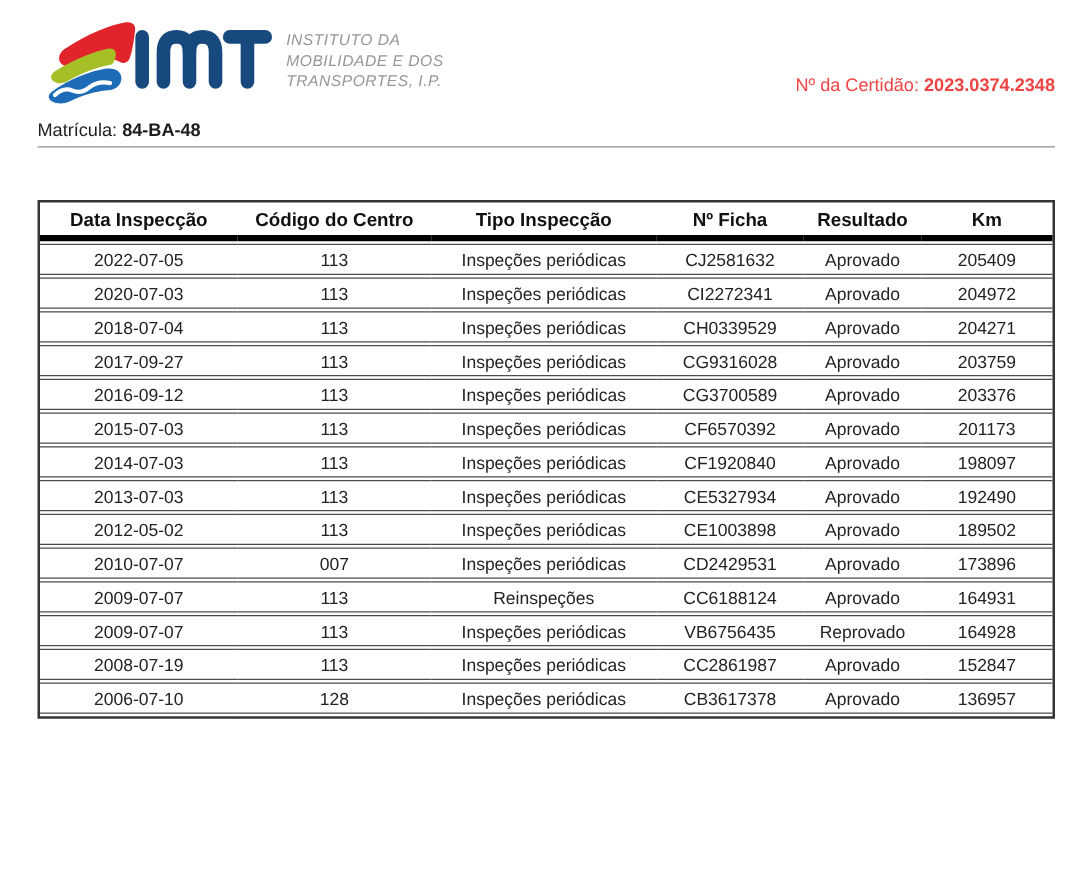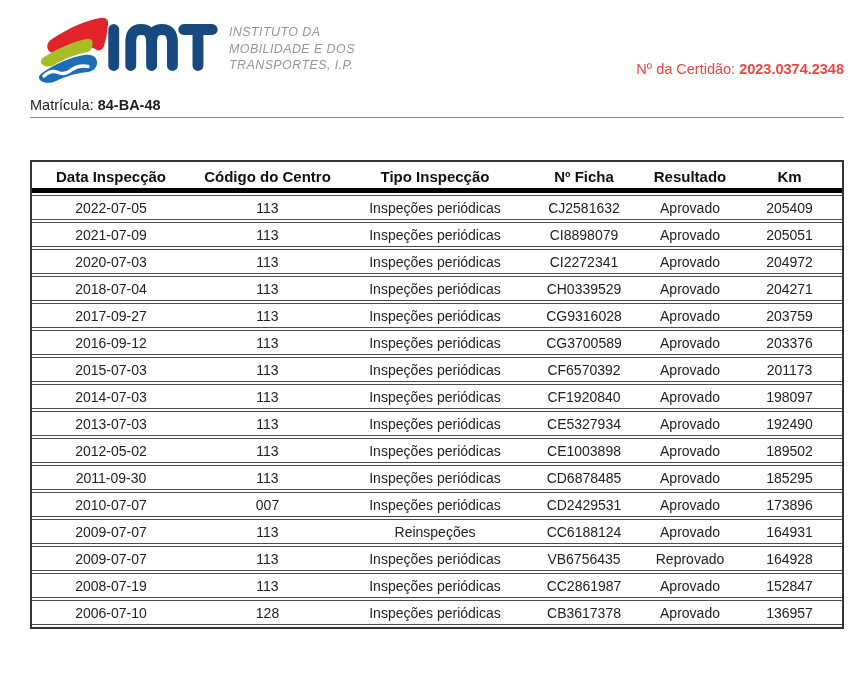--- a/index.html
+++ b/index.html
@@ -108,28 +108,20 @@
     <tbody>
         <tr>
           <td>2022-07-05</td>
           <td>113</td>
           <td>Inspeções periódicas</td>
           <td>CJ2581632</td>
           <td>Aprovado</td>
           <td>205409</td>
         </tr>
         <tr>
-          <td>2021-07-09</td>
-          <td>113</td>
-          <td>Inspeções periódicas</td>
-          <td>CI8898079</td>
-          <td>Aprovado</td>
-          <td>205051</td>
-        </tr>
-        <tr>
           <td>2020-07-03</td>
           <td>113</td>
           <td>Inspeções periódicas</td>
           <td>CI2272341</td>
           <td>Aprovado</td>
           <td>204972</td>
         </tr>
         <tr>
           <td>2018-07-04</td>
           <td>113</td>
@@ -178,28 +170,20 @@
           <td>Aprovado</td>
           <td>192490</td>
         </tr>
         <tr>
           <td>2012-05-02</td>
           <td>113</td>
           <td>Inspeções periódicas</td>
           <td>CE1003898</td>
           <td>Aprovado</td>
           <td>189502</td>
-        </tr>
-        <tr>
-          <td>2011-09-30</td>
-          <td>113</td>
-          <td>Inspeções periódicas</td>
-          <td>CD6878485</td>
-          <td>Aprovado</td>
-          <td>185295</td>
         </tr>
         <tr>
           <td>2010-07-07</td>
           <td>007</td>
           <td>Inspeções periódicas</td>
           <td>CD2429531</td>
           <td>Aprovado</td>
           <td>173896</td>
         </tr>
         <tr>

